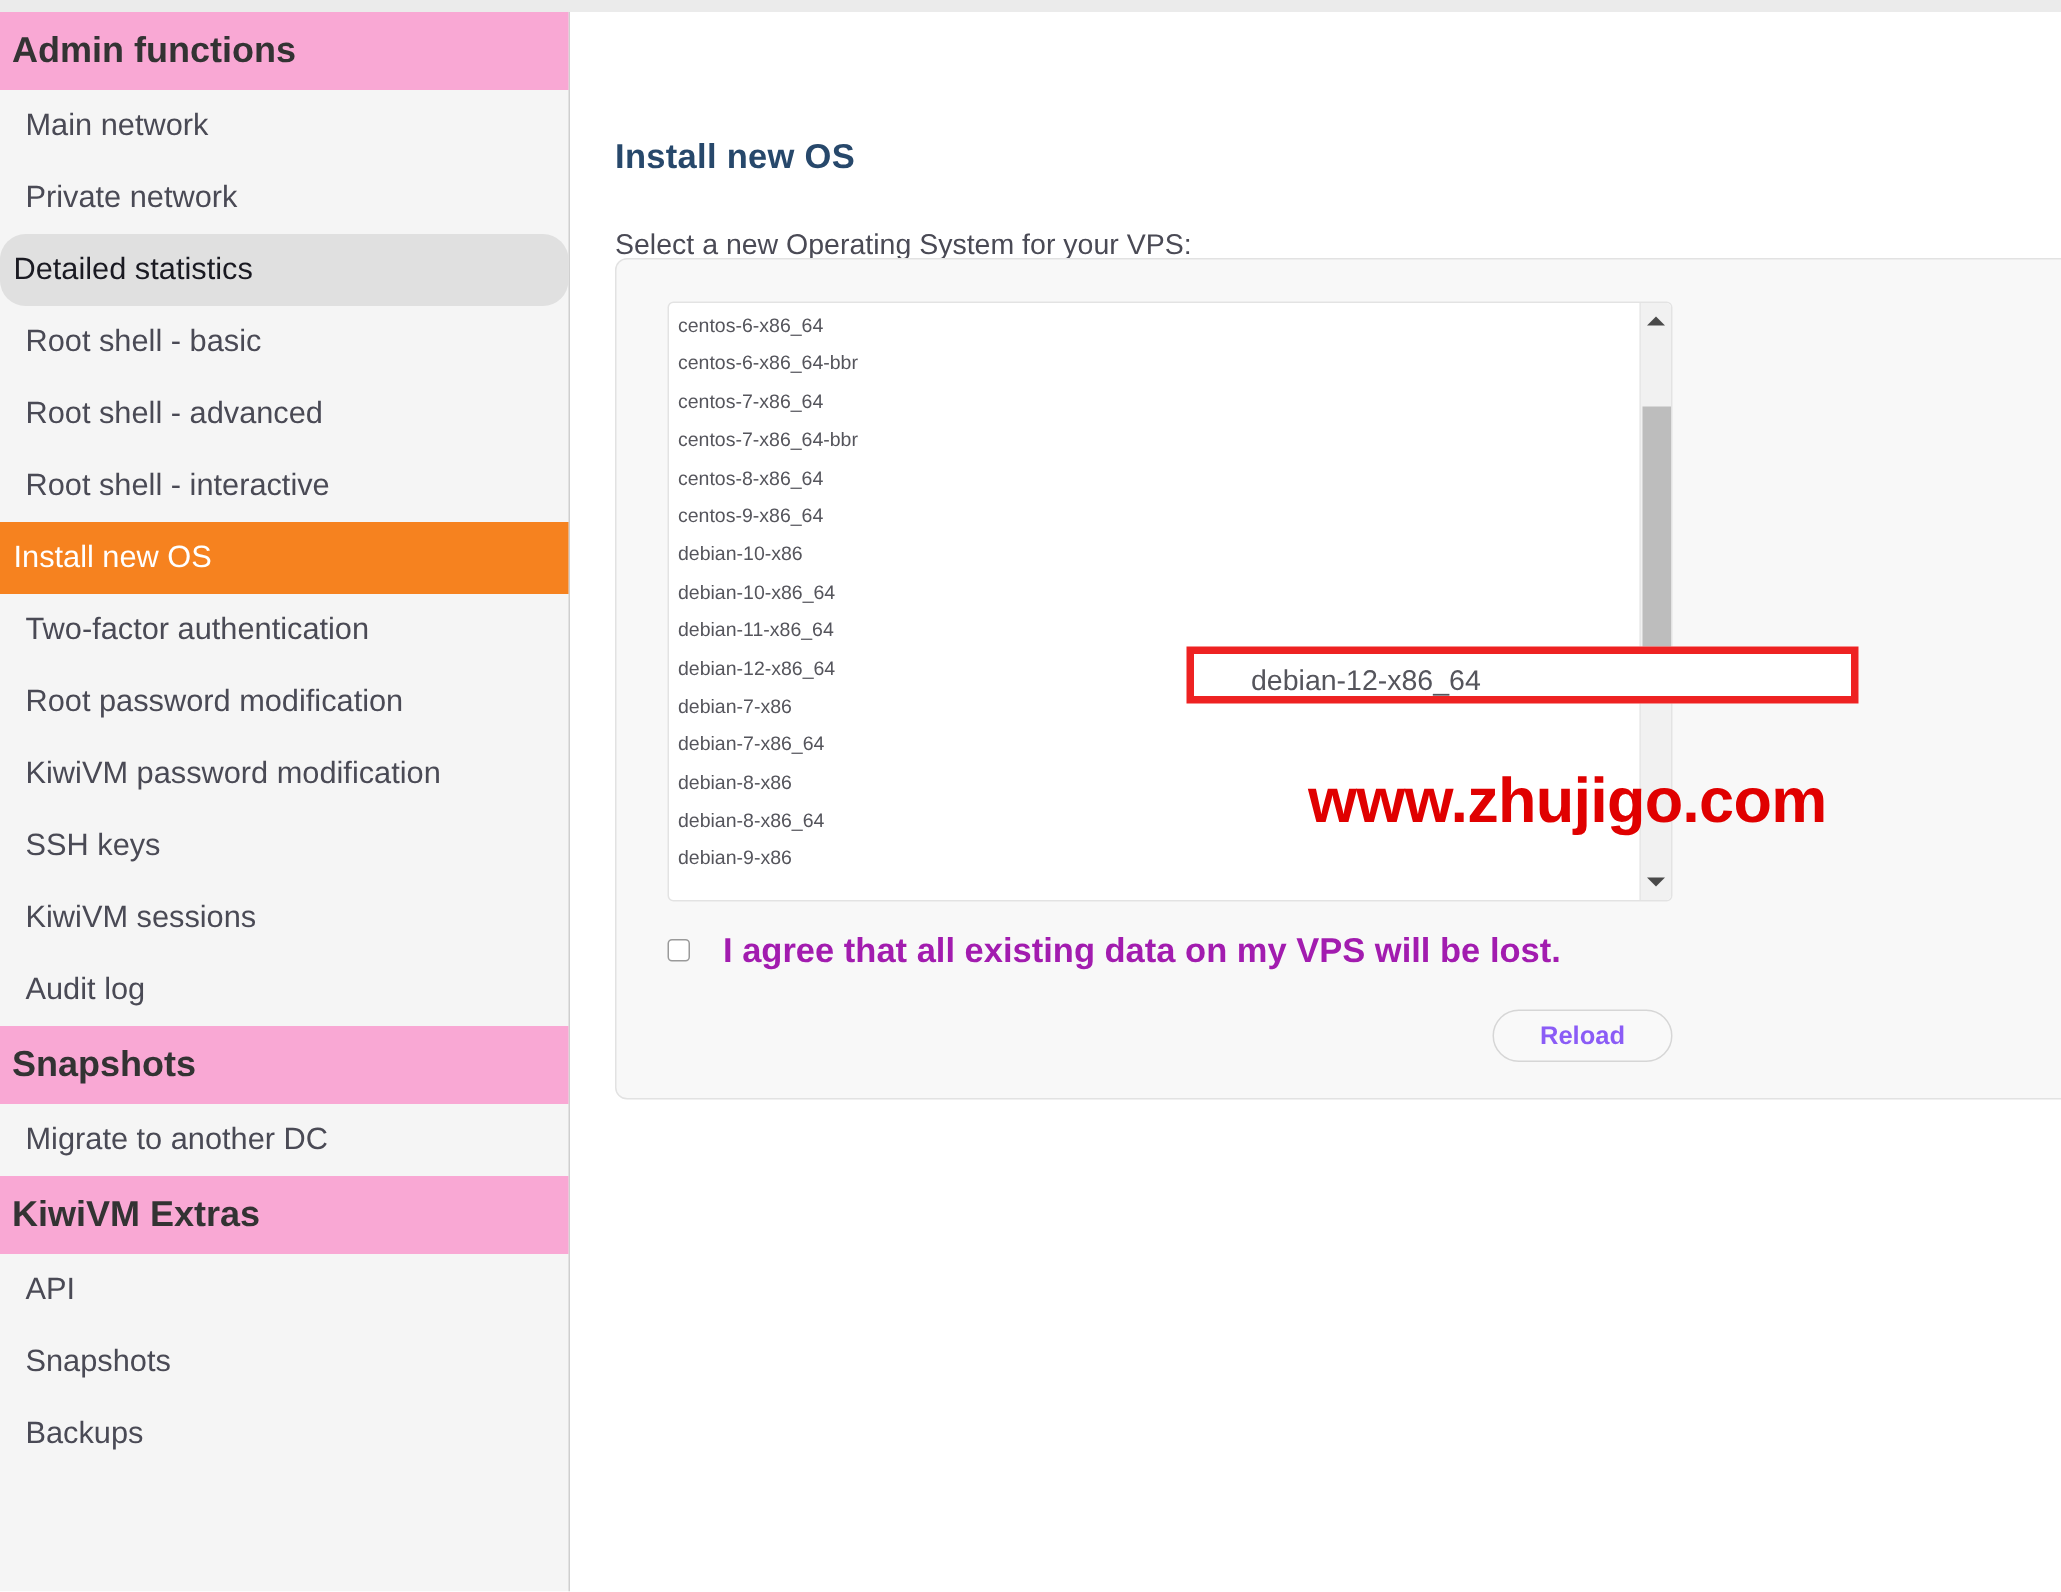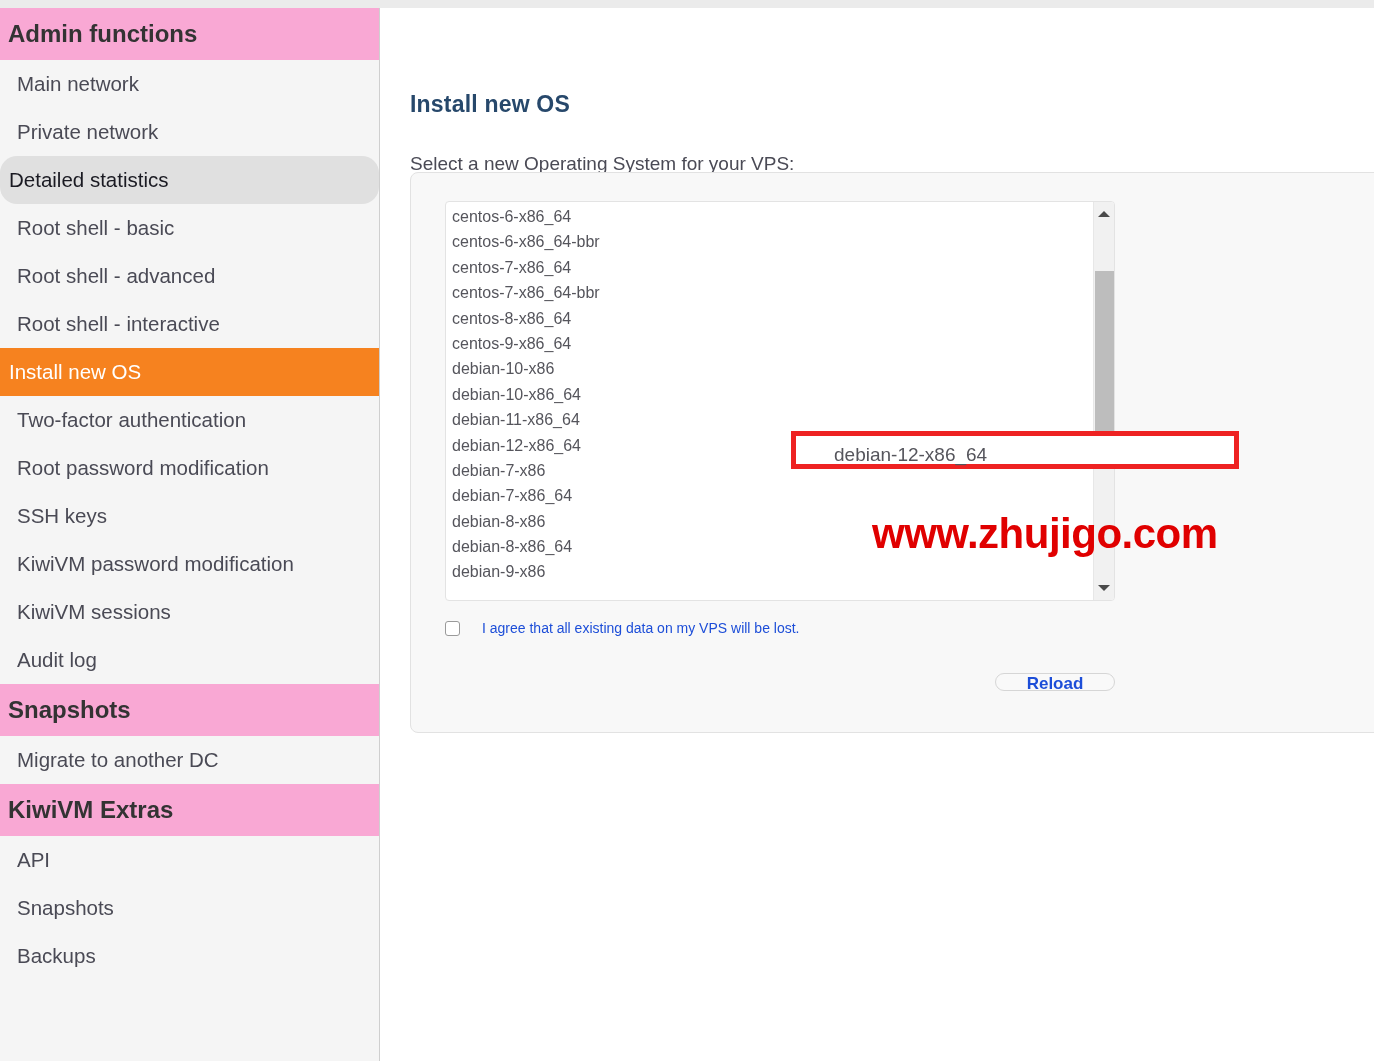--- a/index.html
+++ b/index.html
@@ -119,21 +119,21 @@
     position: absolute;
     left: 0; top: 2px;
     right: 22px;
     padding: 0;
     margin: 0;
     list-style: none;
   }
   .os-option {
     height: 25.4px;
     line-height: 25.4px;
-    font-size: 16px;
+    font-size: 13px;
     color: #55555c;
     padding-left: 6px;
     white-space: nowrap;
     cursor: default;
   }
 
   
   #list-scrollbar {
     position: absolute;
     right: 0; top: 0;
@@ -183,35 +183,36 @@
     width: 15px; height: 15px;
     border: 1px solid #9a9a9a;
     border-radius: 3px;
     background: #ffffff;
     box-sizing: border-box;
     cursor: pointer;
     flex: none;
   }
   #agree-label {
     margin-left: 22px;
-    font-size: 14px;
-    color: #1d4ed8;
-    white-space: nowrap;
-    cursor: pointer;
+    font-size: 23px;
+    color: #a21caf;
+    white-space: nowrap;
+    cursor: pointer;
+    font-weight: bold;
   }
 
   
   #reload-btn {
     position: absolute;
     left: 584px; top: 500px;
-    width: 120px; height: 18px;
+    width: 120px; height: 35px;
     border: 1px solid #d6d6d6;
     border-radius: 18px;
     background: #f9f9f9;
-    color: #1d4ed8;
+    color: #8b5cf6;
     font-size: 17px;
     font-weight: bold;
     font-family: "Liberation Sans", sans-serif;
     cursor: pointer;
     padding: 0;
   }
 
   
   #highlight-box {
     position: absolute;
@@ -249,22 +250,22 @@
     <div class="nav-section">Admin functions</div>
     <div class="nav-item">Main network</div>
     <div class="nav-item">Private network</div>
     <div class="nav-item hovered">Detailed statistics</div>
     <div class="nav-item">Root shell - basic</div>
     <div class="nav-item">Root shell - advanced</div>
     <div class="nav-item">Root shell - interactive</div>
     <div class="nav-item active">Install new OS</div>
     <div class="nav-item">Two-factor authentication</div>
     <div class="nav-item">Root password modification</div>
+    <div class="nav-item">KiwiVM password modification</div>
     <div class="nav-item">SSH keys</div>
-    <div class="nav-item">KiwiVM password modification</div>
     <div class="nav-item">KiwiVM sessions</div>
     <div class="nav-item">Audit log</div>
     <div class="nav-section">Snapshots</div>
     <div class="nav-item">Migrate to another DC</div>
     <div class="nav-section">KiwiVM Extras</div>
     <div class="nav-item">API</div>
     <div class="nav-item">Snapshots</div>
     <div class="nav-item">Backups</div>
   </nav>
 

